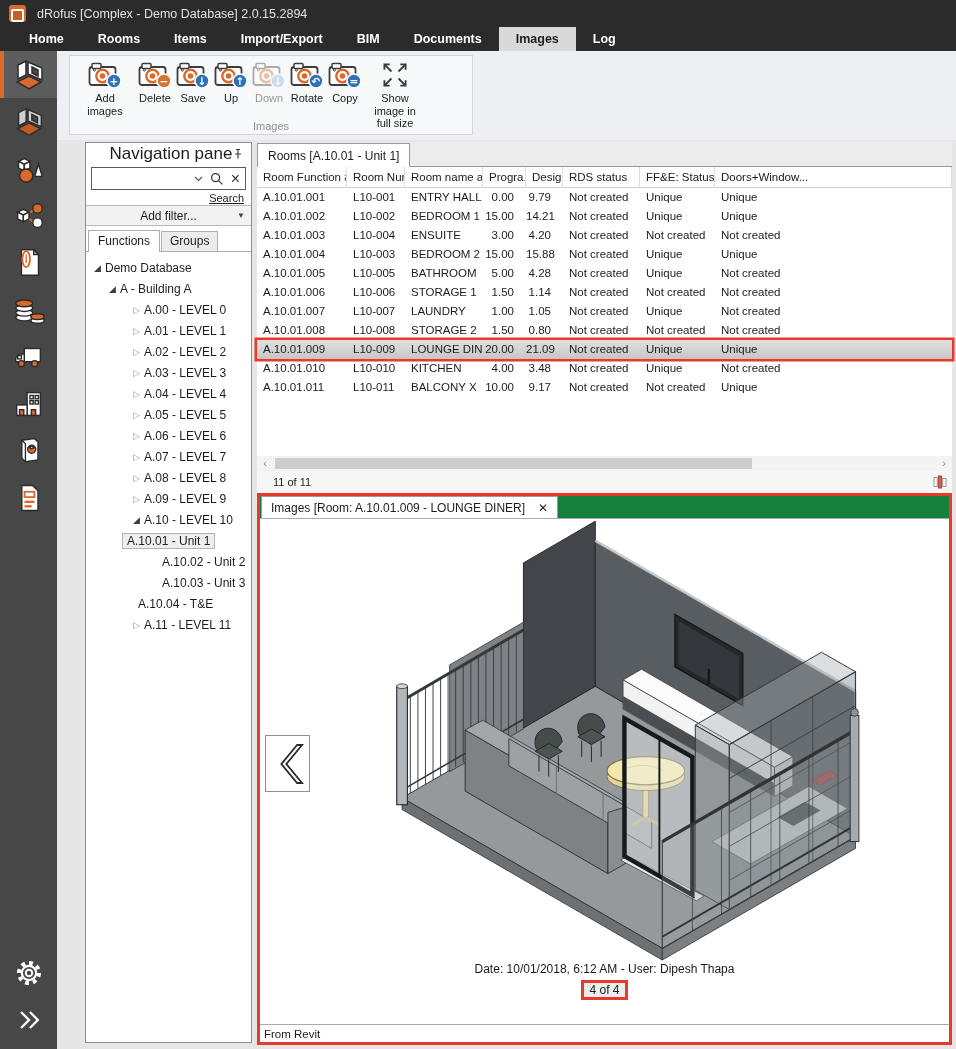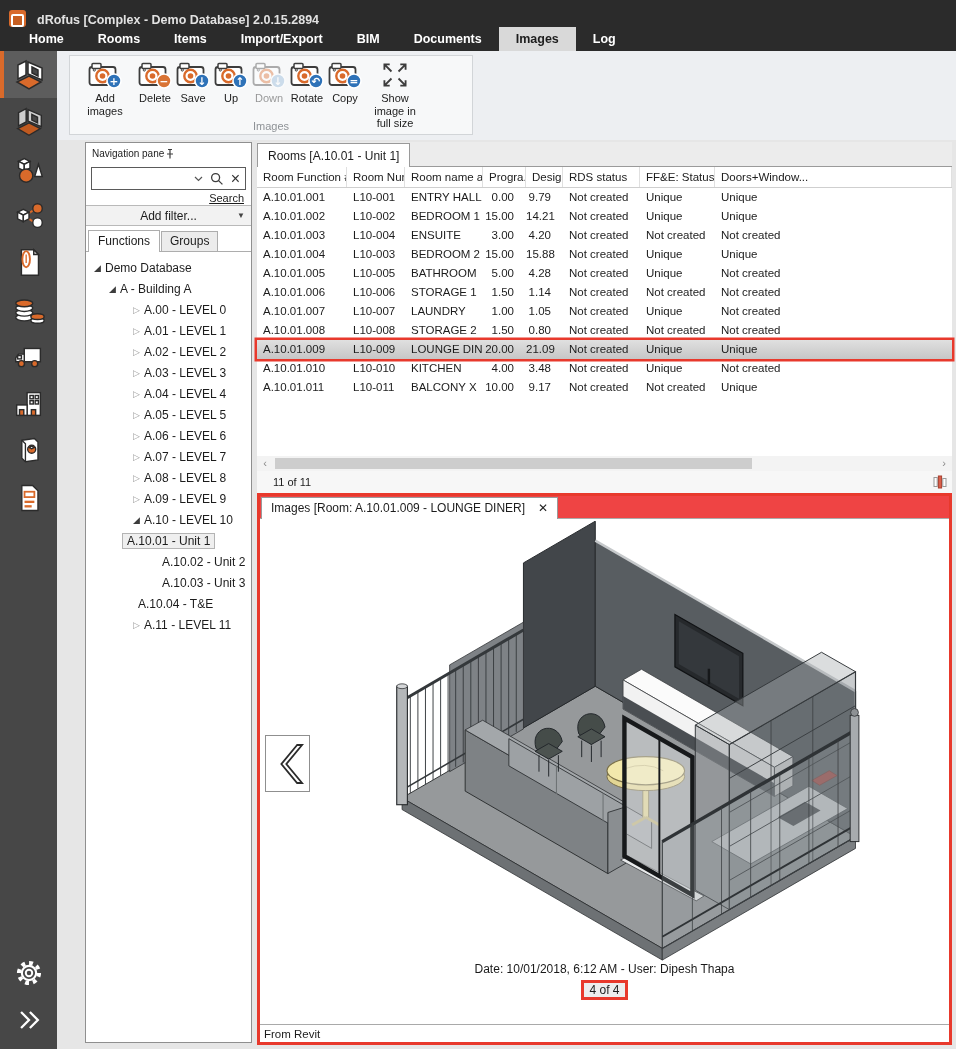--- a/index.html
+++ b/index.html
@@ -1,21 +1,21 @@
 <!DOCTYPE html>
 <html><head>
 <meta charset="utf-8">
 <style>
   * { box-sizing: border-box; margin: 0; padding: 0; }
   html,body { width:956px; height:1049px; overflow:hidden; background:#e6e6e6;
     font-family:"Liberation Sans","DejaVu Sans",sans-serif; font-size:12px; color:#1c1c1c; }
   .app { width:956px; height:1049px; display:flex; flex-direction:column; }
 
   
-  .titlebar { height:27px; background:#2b2b2b; display:flex; align-items:flex-end; padding-left:9px; flex:none;font-weight:bold; }
+  .titlebar { height:27px; background:#2b2b2b; display:flex; align-items:center; padding-left:9px; flex:none; }
   .logo { width:17px; height:17px; background:#d96a2b; border-radius:3px; position:relative; margin-right:11px; }
   .logo::after { content:""; position:absolute; right:2px; top:4px; width:9px; height:9px; border:2px solid #fff; border-radius:2px; background:#c75f22; }
   .title-text { color:#e2e2e2; font-size:12.5px; }
 
   
   .menubar { height:24px; background:#2b2b2b; display:flex; align-items:stretch; padding-left:12px; flex:none; }
   .menu-item { color:#fff; font-weight:bold; font-size:12.5px; padding:0 17px; display:flex; align-items:center; cursor:default; }
   .menu-item.selected { background:#d9d9d9; color:#1e1e1e; }
 
   
@@ -41,21 +41,21 @@
   .ribbon-btn .ribbon-label { font-size:11px; line-height:1.15; text-align:center; margin-top:2px; max-width:58px; }
   .ribbon-btn.disabled { opacity:.45; }
   .ribbon-group-label { position:absolute; bottom:2px; left:0; right:0; text-align:center; font-size:11px; color:#8e9296; }
 
   
   .content { flex:1; display:flex; min-height:0; }
 
   
   .navpane { width:167px; flex:none; margin:2px 0 6px 28px; background:#fff; border:1px solid #8f8f8f;
     display:flex; flex-direction:column; }
-  .nav-header { height:21px; display:flex; align-items:center; justify-content:flex-start; padding:0 5px 0 6px; font-size:10px; }
+  .nav-header { height:21px; display:flex; align-items:center; justify-content:center; padding:0 5px 0 6px; font-size:17px;margin-left:16px; }
   .search-row { margin:3px 5px 0 5px; height:23px; border:1px solid #5a5a5a; display:flex; align-items:center;
     justify-content:flex-end; gap:7px; padding:0 5px; background:#fff; }
   .search-close { font-size:16px; line-height:14px; color:#333; }
   .search-link { align-self:flex-end; margin:2px 7px 1px 0; font-size:11px; text-decoration:underline; color:#1c1c1c; }
   .add-filter { height:21px; border-top:1px solid #b9b9b9; border-bottom:1px solid #b9b9b9; background:#f2f2f2;
     display:flex; align-items:center; justify-content:center; font-size:12px; position:relative; }
   .af-caret { position:absolute; right:6px; font-size:8px; color:#444; }
   .nav-tabs { display:flex; align-items:flex-end; background:#fff; padding:4px 0 0 2px; border-bottom:1px solid #adadad; gap:1px; }
   .nav-tab { border:1px solid #adadad; border-bottom:none; padding:2px 8px 3px; font-size:12px; background:#ececec; position:relative; }
   .nav-tab.selected { background:#fff; padding:3px 9px 4px; margin-bottom:-1px; z-index:1; }
@@ -82,21 +82,21 @@
   .grid-filler { flex:1; background:#fff; }
   .hscroll { height:15px; background:#f3f3f3; display:flex; align-items:center; flex:none; }
   .harrow { width:16px; text-align:center; color:#8a8a8a; font-size:11px; line-height:15px; flex:none; }
   .htrack { flex:1; position:relative; height:15px; }
   .hthumb { position:absolute; left:2px; top:2px; height:11px; width:72%; background:#cdcdcd; }
   .statusrow { height:22px; background:#f7f7f7; display:flex; align-items:center; justify-content:space-between;
     padding:0 5px 0 16px; font-size:11px; flex:none; }
 
   
   .images-panel { height:552px; flex:none; border:3px solid #e8392c; background:#fff; display:flex; flex-direction:column; margin-bottom:4px; }
-  .img-tabrow { height:23px; background:#ef4444; border-bottom:1px solid #ababab; display:flex; align-items:center; flex:none; }
+  .img-tabrow { height:23px; background:#15803d; border-bottom:1px solid #ababab; display:flex; align-items:flex-start; flex:none; }
   .img-tab { background:#fff; border:1px solid #9a9a9a; border-bottom:none; height:22px; margin-bottom:-1px; margin-left:1px;
     display:flex; align-items:center; padding:0 9px; font-size:12px; gap:13px; z-index:1; }
   .img-close { font-size:12px; color:#222; font-weight:bold; }
   .img-area { flex:1; position:relative; display:flex; flex-direction:column; align-items:center; overflow:hidden; }
   .scene { margin-top:2px; flex:none; }
   .caption { font-size:12px; color:#1a1a1a; margin-top:-6px; }
   .pager { font-size:12px; border:3px solid #e8392c; background:#ededed; padding:0 5px; margin:4px 0 6px; }
   .img-footer { height:18px; border-top:1px solid #a9a9a9; font-size:11.5px; display:flex; align-items:center; padding-left:4px; flex:none; }
   .prev-btn { position:absolute; left:5px; top:216px; width:45px; height:57px; background:#fff; border:1px solid #8f8f8f;
     display:flex; align-items:center; justify-content:center; padding:0; cursor:pointer; }

